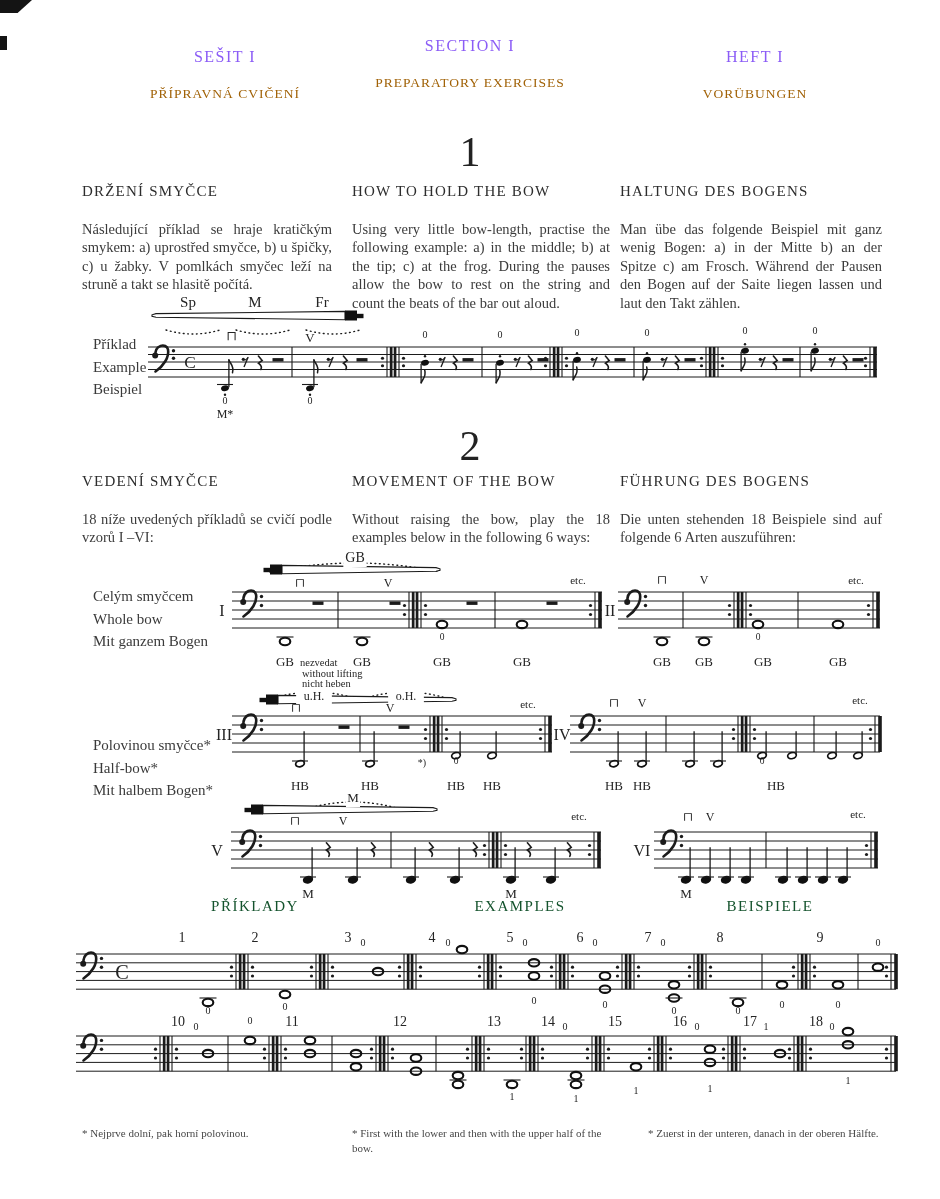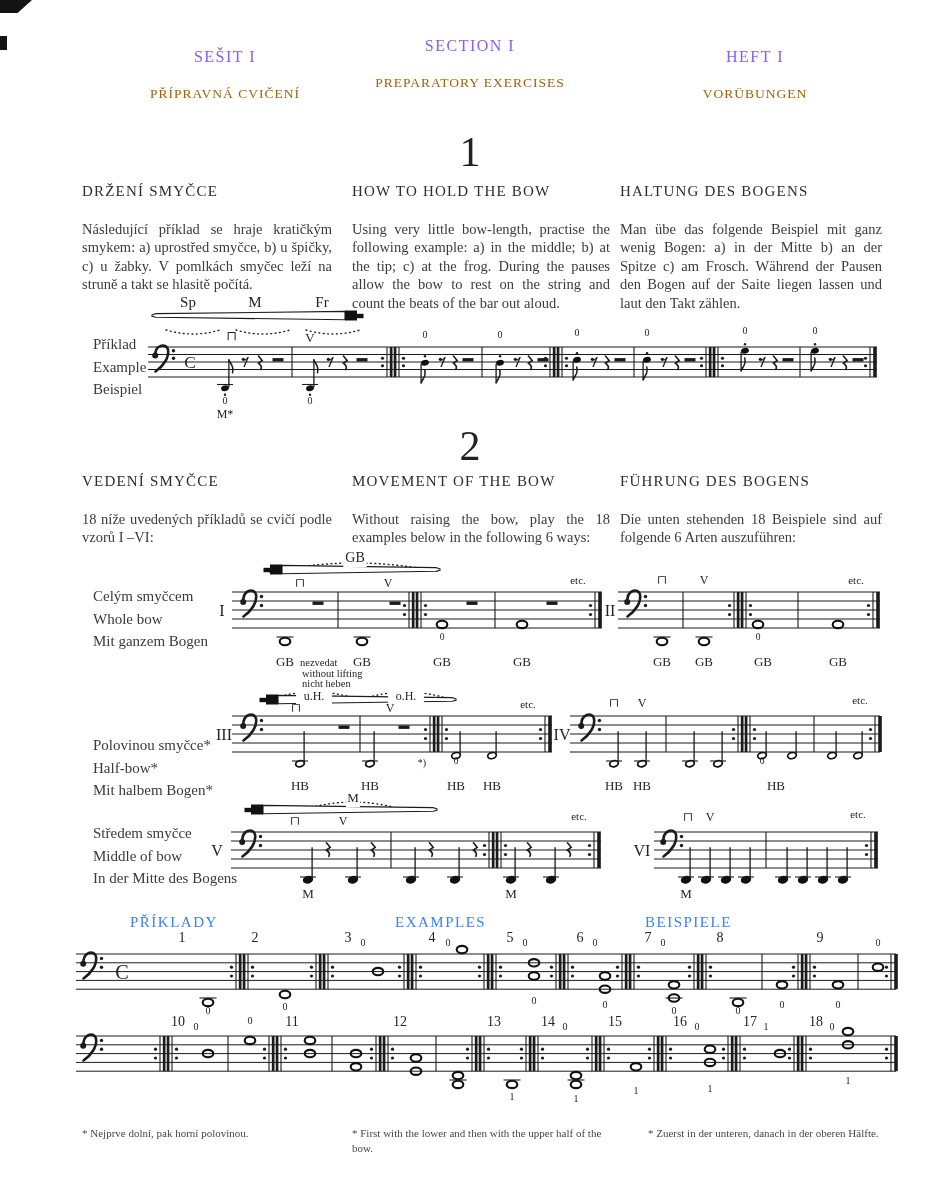--- a/index.html
+++ b/index.html
@@ -7,21 +7,21 @@
   .page{position:relative;width:940px;height:1199px;background:#ffffff;overflow:hidden;
         font-family:"Liberation Serif","DejaVu Serif",serif;color:#2f2f2f;}
   .hcol{position:absolute;text-align:center;}
   .htitle{font-size:16px;letter-spacing:1.5px;color:#8b5cf6;}
   .hsub{font-size:13.5px;letter-spacing:1px;margin-top:20px;color:#a16207;}
   .bignum{position:absolute;width:80px;text-align:center;font-size:42px;color:#222;}
   .colblock{position:absolute;}
   .colhead{font-size:15px;letter-spacing:1.2px;color:#2d2d2d;}
   .colbody{font-size:14.5px;line-height:1.27;text-align:justify;margin-top:20px;color:#3b3b3b;}
   .sidelabel{position:absolute;font-size:15px;line-height:1.5;color:#3a3a3a;margin-left:11px;}
-  .exhead{position:absolute;font-size:15px;letter-spacing:1.5px;color:#3b82f6;margin-top:16px;}
+  .exhead{position:absolute;text-align:center;font-size:15px;letter-spacing:1.5px;color:#14532d;}
   .footnote{position:absolute;font-size:11px;line-height:1.35;color:#474747;}
   .artifact1{position:absolute;left:0;top:0;width:32px;height:13px;background:#141414;
              clip-path:polygon(0 0,100% 0,55% 100%,0 100%);}
   .artifact2{position:absolute;left:0;top:36px;width:7px;height:14px;background:#141414;}
   .msvg{position:absolute;}
   .msvg svg{display:block;}
 </style>
 </head>
 <body>
 
@@ -439,25 +439,20 @@
         <circle cx="326.5" cy="49.5" r="1.6" fill="#1b1b1b"></circle>
         <circle cx="326.5" cy="58.5" r="1.6" fill="#1b1b1b"></circle>
         <line x1="331" y1="36" x2="331" y2="72" stroke="#1b1b1b" stroke-width="1.1"></line>
         <rect x="334.2" y="36" width="3.6" height="36" fill="#1b1b1b"></rect>
         <text x="70" y="110" font-size="13" text-anchor="middle" fill="#242424" font-family="&quot;Liberation Serif&quot;,&quot;DejaVu Serif&quot;,&quot;DejaVu Sans&quot;,serif">HB</text>
         <text x="98" y="110" font-size="13" text-anchor="middle" fill="#242424" font-family="&quot;Liberation Serif&quot;,&quot;DejaVu Serif&quot;,&quot;DejaVu Sans&quot;,serif">HB</text>
         <text x="232" y="110" font-size="13" text-anchor="middle" fill="#242424" font-family="&quot;Liberation Serif&quot;,&quot;DejaVu Serif&quot;,&quot;DejaVu Sans&quot;,serif">HB</text>
       </svg>
     </div>
 
-  <div class="sidelabel" style="left:82px;top:822px">
-    <div>Středem smyčce</div>
-    <div>Middle of bow</div>
-    <div>In der Mitte des Bogens</div>
-  </div>
   <div class="msvg" id="n-sys5" style="left:203px;top:792px">
       <svg width="400" height="112" viewBox="0 0 400 112">
         <line x1="28" y1="40" x2="398" y2="40" stroke="#1b1b1b" stroke-width="1"></line>
         <line x1="28" y1="49" x2="398" y2="49" stroke="#1b1b1b" stroke-width="1"></line>
         <line x1="28" y1="58" x2="398" y2="58" stroke="#1b1b1b" stroke-width="1"></line>
         <line x1="28" y1="67" x2="398" y2="67" stroke="#1b1b1b" stroke-width="1"></line>
         <line x1="28" y1="76" x2="398" y2="76" stroke="#1b1b1b" stroke-width="1"></line>
         <text x="14" y="64" font-size="16" text-anchor="middle" fill="#242424" font-family="&quot;Liberation Serif&quot;,&quot;DejaVu Serif&quot;,&quot;DejaVu Sans&quot;,serif">V</text>
         <path d="M 39.5 51 C 38 37.5 50.5 35.5 52 42.5 C 53.5 50 47.5 59 39.5 64.5" stroke="#1b1b1b" stroke-width="2.6" fill="none" stroke-linecap="round"></path>
         <circle cx="39.2" cy="50" r="3" fill="#1b1b1b"></circle>

